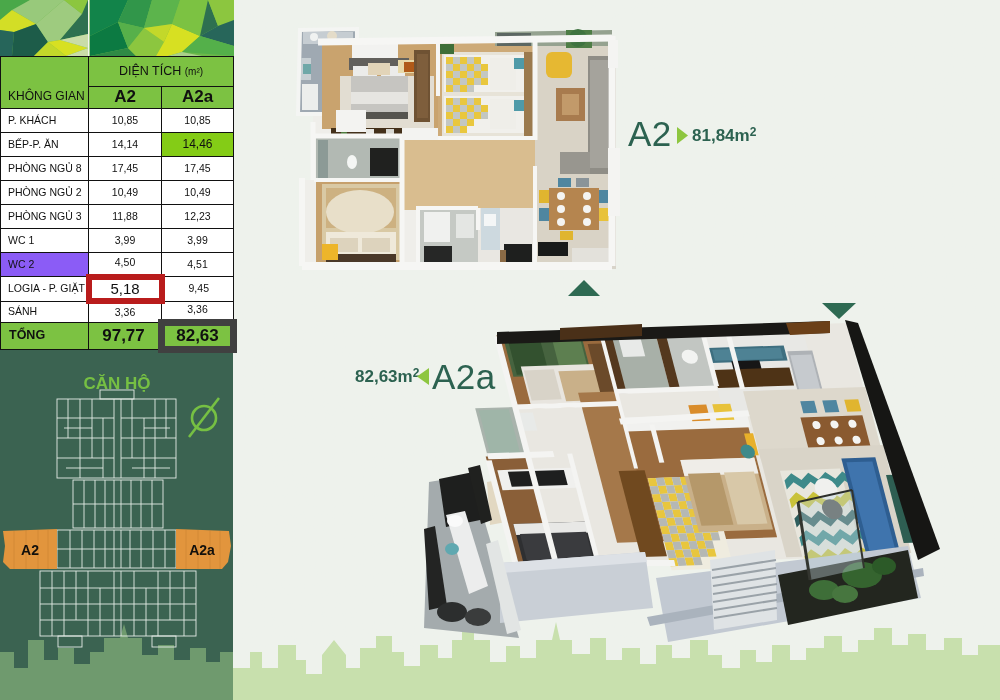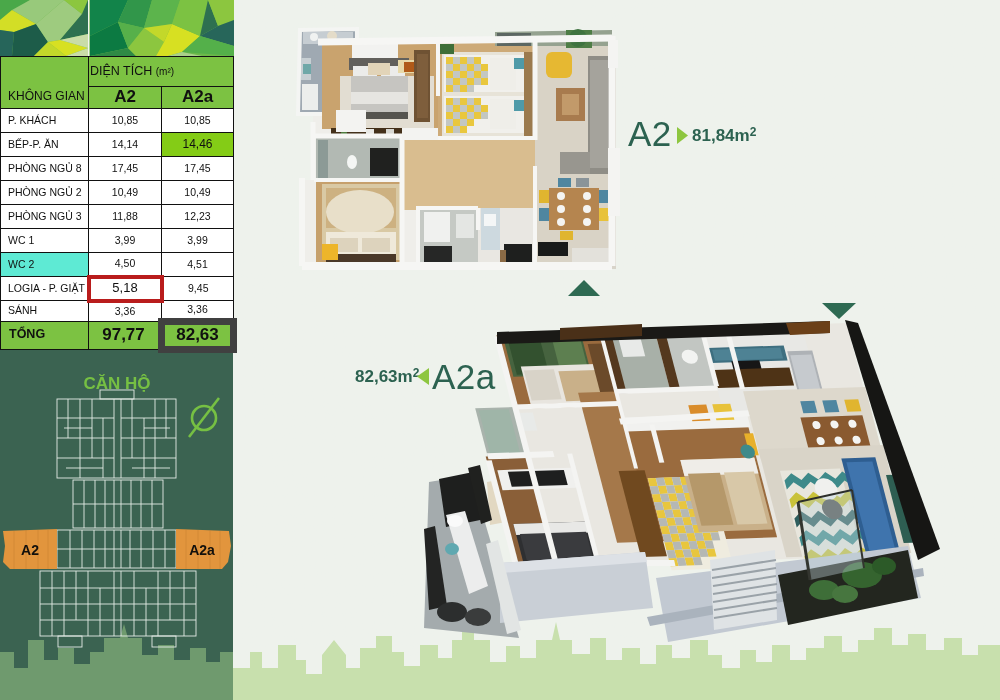--- a/index.html
+++ b/index.html
@@ -585,21 +585,21 @@
 <div style="position:absolute;left:0;top:56px;width:233px;">
   <table style="border-collapse:collapse;width:233px;table-layout:fixed;font-family:'Liberation Sans',sans-serif;color:#101010;white-space:nowrap;line-height:1.1;">
     <colgroup>
           <col style="width:88px">
           <col style="width:73px">
           <col style="width:72px">
         </colgroup>
     <tbody>
           <tr>
       <td rowspan="2" style="border:1px solid #111;background:#7cc242;vertical-align:bottom;padding:0 0 5px 7px;font-size:12px;">KHÔNG GIAN</td>
-      <td colspan="2" style="border:1px solid #111;background:#7cc242;font-size:12.5px;height:27px;">DIỆN TÍCH <span style="font-size:10px">(m²)</span></td>
+      <td colspan="2" style="border:1px solid #111;background:#7cc242;text-align:center;font-size:12.5px;height:27px;">DIỆN TÍCH <span style="font-size:10px">(m²)</span></td>
     </tr>
     <tr>
       <td style="border:1px solid #111;background:#7cc242;text-align:center;font-weight:bold;font-size:17px;height:19px;">A2</td>
       <td style="border:1px solid #111;background:#7cc242;text-align:center;font-weight:bold;font-size:17px;">A2a</td>
     </tr>
     <tr style="height:24px">
             <td style="border:1px solid #111;background:#fff;font-size:10.5px;padding-left:7px;">P. KHÁCH</td>
             <td style="border:1px solid #111;background:#fff;text-align:center;font-size:10.5px;">10,85</td>
             <td style="border:1px solid #111;background:#fff;text-align:center;font-size:10.5px;">10,85</td>
           </tr>
@@ -622,27 +622,27 @@
             <td style="border:1px solid #111;background:#fff;font-size:10.5px;padding-left:7px;">PHÒNG NGỦ 3</td>
             <td style="border:1px solid #111;background:#fff;text-align:center;font-size:10.5px;">11,88</td>
             <td style="border:1px solid #111;background:#fff;text-align:center;font-size:10.5px;">12,23</td>
           </tr>
     <tr style="height:24px">
             <td style="border:1px solid #111;background:#fff;font-size:10.5px;padding-left:7px;">WC 1</td>
             <td style="border:1px solid #111;background:#fff;text-align:center;font-size:10.5px;">3,99</td>
             <td style="border:1px solid #111;background:#fff;text-align:center;font-size:10.5px;">3,99</td>
           </tr>
     <tr style="height:24px">
-            <td style="border:1px solid #111;background:#5eead4;font-size:10.5px;padding-left:7px;margin-top:8px;">WC 2</td>
+            <td style="border:1px solid #111;background:#8b5cf6;font-size:10.5px;padding-left:7px;margin-top:8px;">WC 2</td>
             <td style="border:1px solid #111;background:#fff;text-align:center;font-size:10.5px;margin-left:16px;">4,50</td>
             <td style="border:1px solid #111;background:#fff;text-align:center;font-size:10.5px;">4,51</td>
           </tr>
     <tr style="height:24px">
             <td style="border:1px solid #111;background:#fff;font-size:10.5px;padding-left:7px;margin-left:24px;">LOGIA - P. GIẶT</td>
-            <td style="border:4px solid #b91c1c;background:#fff;text-align:center;font-size:13px;">5,18</td>
+            <td style="border:6px solid #b91c1c;background:#fff;text-align:center;font-size:15px;">5,18</td>
             <td style="border:1px solid #111;background:#fff;text-align:center;font-size:10.5px;">9,45</td>
           </tr>
     <tr style="height:21px">
             <td style="border:1px solid #111;background:#fff;font-size:10.5px;padding-left:7px;">SÁNH</td>
             <td style="border:1px solid #111;background:#fff;text-align:center;font-size:10.5px;">3,36</td>
             <td style="border:1px solid #111;background:#fff;text-align:center;font-size:10.5px;">3,36</td>
           </tr>
     <tr style="height:24.5px">
             <td style="border:1px solid #111;background:#7cc242;font-size:12.5px;font-weight:bold;padding-left:8px;">TỔNG</td>
             <td style="border:1px solid #111;background:#7cc242;text-align:center;font-size:17px;font-weight:bold;">97,77</td>

